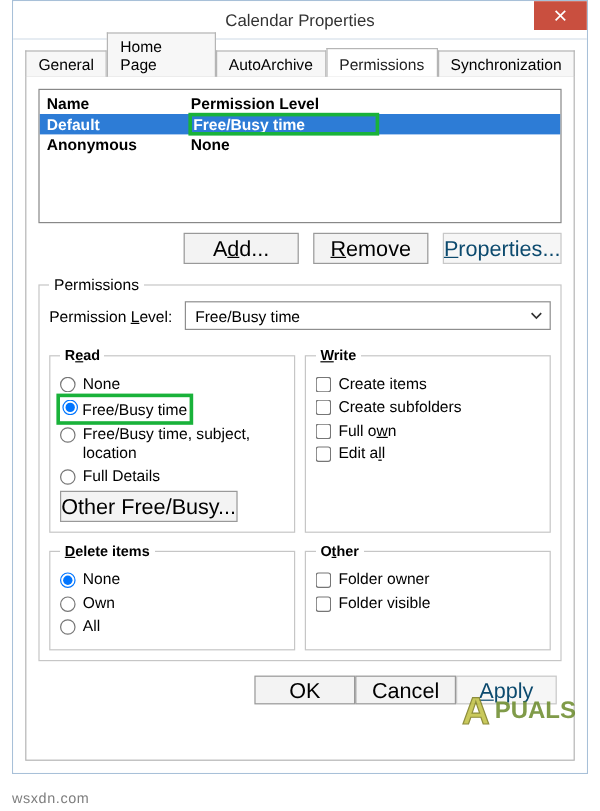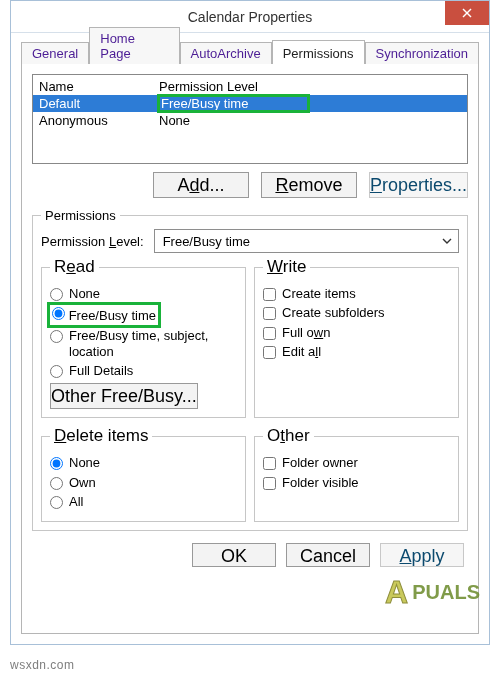--- a/index.html
+++ b/index.html
@@ -72,35 +72,36 @@
     color: #222;
   }
   .tab.active {
     background: #fff;
     z-index: 2;
     padding-top: 5px;
     top: 1px;
   }
   .tab.inactive {
     background: #f7f7f7;
-    color: #4c1d95;
+    color: #000000;
   }
   .tab-panel {
     border: 1px solid #b5b5b5;
     flex: 1;
     padding: 10px 10px 6px 10px;
     display: flex;
     flex-direction: column;
     background: #fff;
   }
   .listbox {
     border: 1px solid #888;
-    height: 90px;
+    height: 112px;
     background: #fff;
     overflow: hidden;
+    font-weight: bold;
   }
   .lb-headers, .lb-row {
     display: flex;
     padding: 1px 6px;
   }
   .lb-col1 { width: 120px; }
   .lb-col2 { flex: 1; }
   .lb-headers {
     border-bottom: 0;
     color: #000;
@@ -142,21 +143,21 @@
     padding: 6px 8px 8px 8px;
   }
   fieldset.perm legend {
     padding: 0 4px;
     font-size: 13px;
   }
   .level-row {
     display: flex;
     align-items: center;
     gap: 10px;
-    margin-bottom: 4px;
+    margin-bottom: 14px;
   }
   .combo {
     flex: 1;
     display: flex;
     align-items: center;
     justify-content: space-between;
     height: 24px;
     border: 1px solid #8e8e8e;
     background: #fff;
     padding: 0 6px 0 8px;
@@ -169,21 +170,22 @@
     grid-template-columns: 1fr 1fr;
     gap: 8px;
   }
   fieldset.inner {
     border: 1px solid #c6c6c6;
     padding: 6px 8px 8px 8px;
     margin: 0;
   }
   fieldset.inner legend {
     padding: 0 4px;
-    font-size: 17px;
+    font-size: 12px;
+    font-weight: bold;
   }
   .opt {
     display: flex;
     align-items: flex-start;
     gap: 6px;
     margin: 3px 0;
     line-height: 1.25;
   }
   .opt input { margin: 2px 0 0 0; }
   .opt label { flex: 1; }
@@ -192,21 +194,20 @@
     position: relative;
   }
   .hl-wrap {
     display: inline-block;
     outline: 3px solid #19b23a;
     padding: 0 2px;
   }
   .footer-buttons {
     display: flex;
     justify-content: flex-end;
-    gap: 10px;
     padding: 8px 4px 4px 4px;
     border-top: 0;
     align-items: flex-end;
   }
   .watermark-url {
     position: absolute;
     left: 10px;
     bottom: 4px;
     font-size: 12px;
     color: #7e7e7e;

